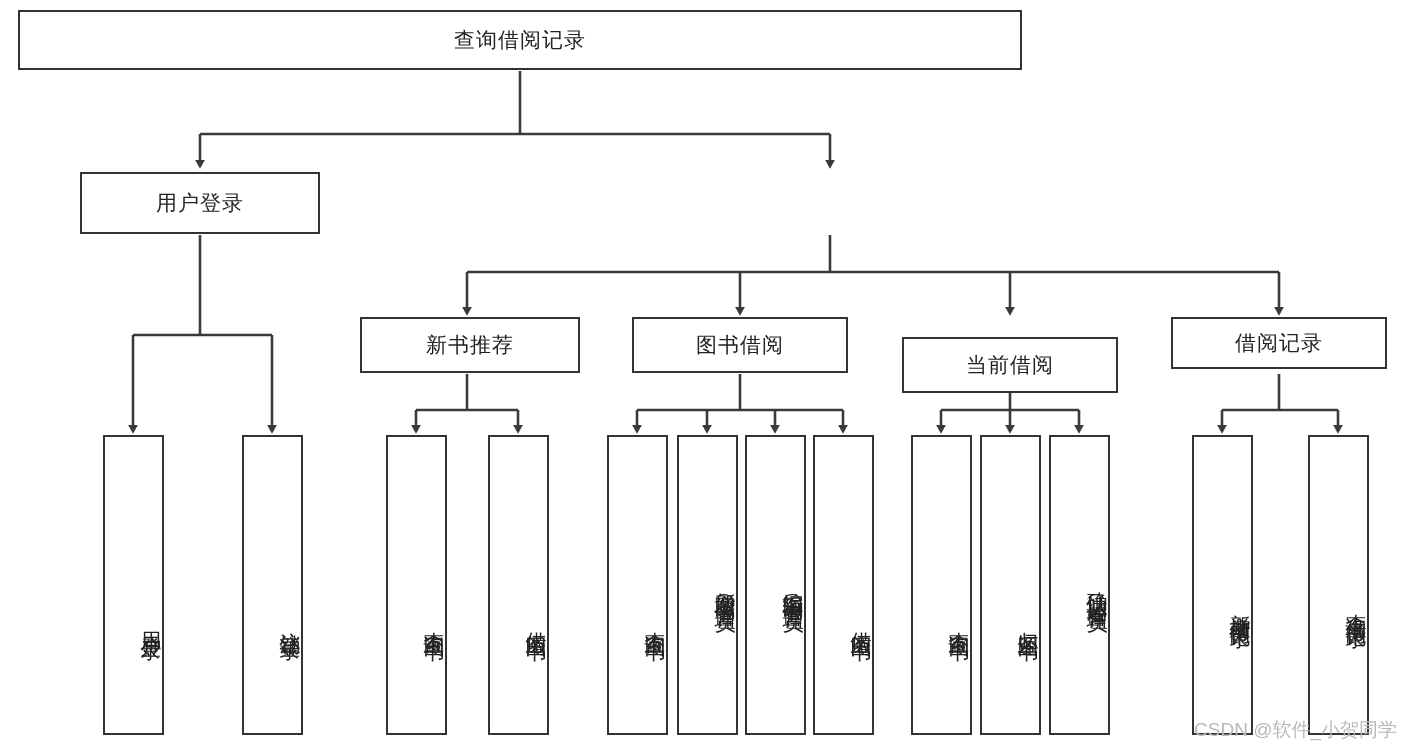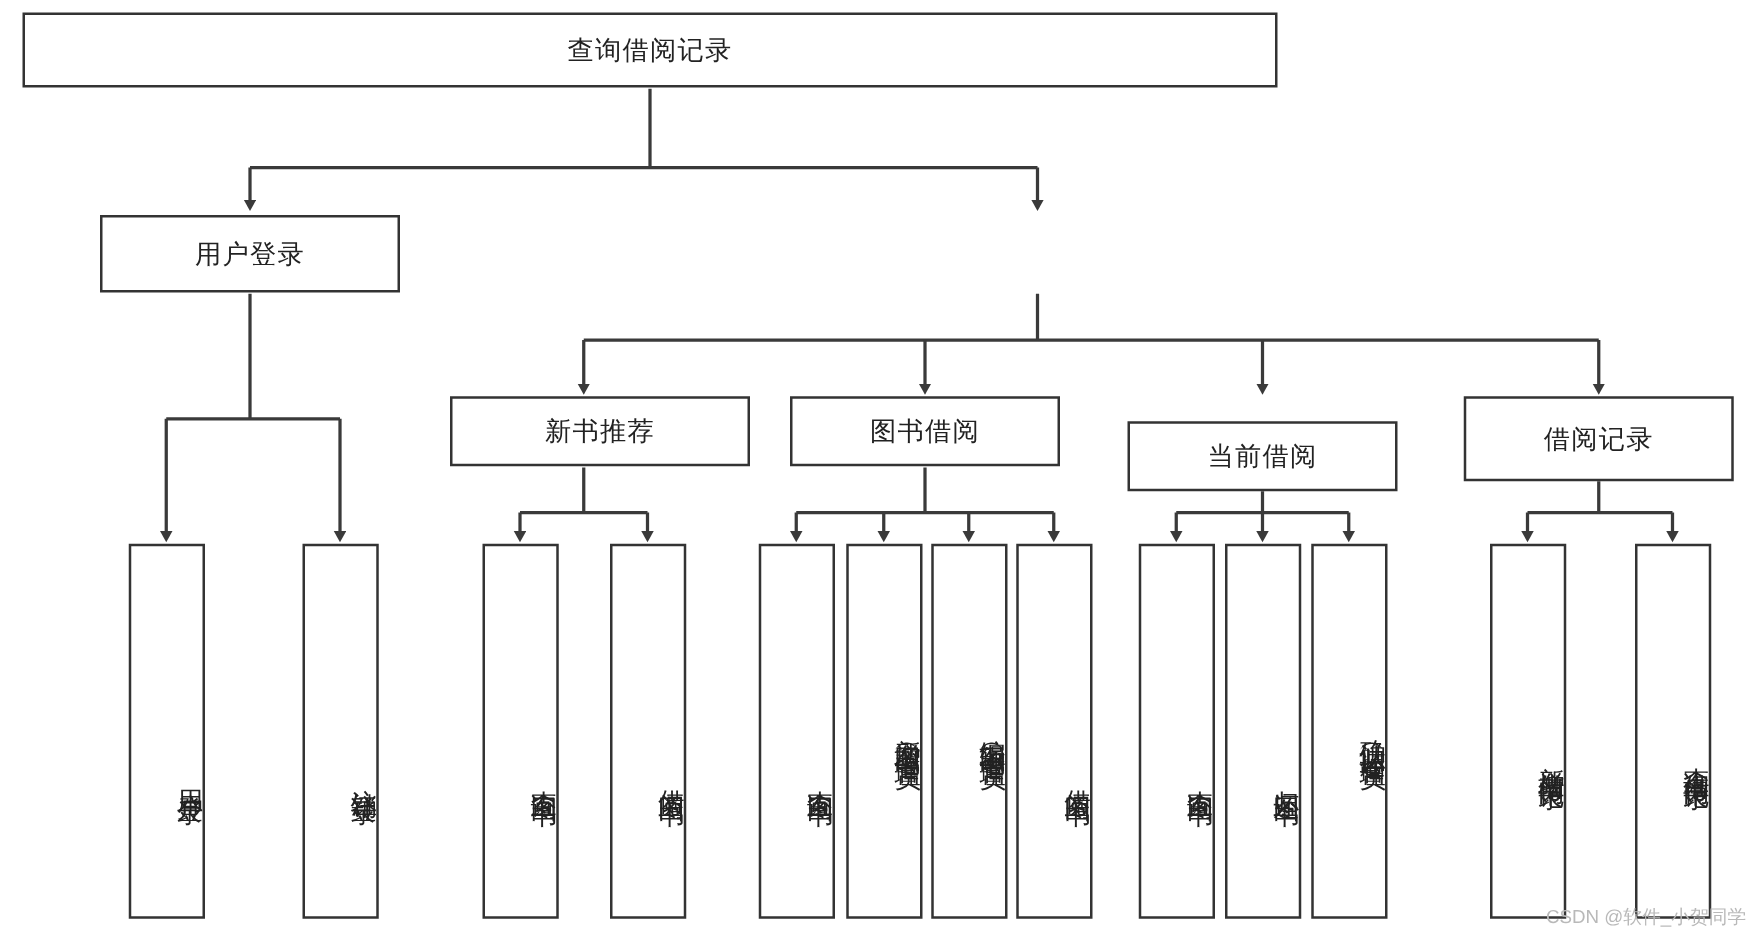--- a/index.html
+++ b/index.html
@@ -48,21 +48,21 @@
     align-items: flex-start;
     justify-content: center;
   }
   .node-v.tall {
     align-items: flex-start;
   }
   .watermark {
     position: absolute;
     right: 8px;
     bottom: 4px;
-    font-size: 15px;
+    font-size: 19px;
     color: #b9b9b9;
     z-index: 5;
     white-space: nowrap;
   }
 </style>
 </head>
 <body>
 
 <div id="canvas">
 
@@ -117,30 +117,30 @@
   </svg>
 
   <div class="node node-h" style="left:18px; top:10px; width:1004px; height:60px;">
     <span>查询借阅记录</span>
   </div>
 
   <div class="node node-h" style="left:80px; top:172px; width:240px; height:62px;">
     <span>用户登录</span>
   </div>
 
-  <div class="node node-h" style="left:360px; top:317px; width:240px; height:56px;">
+  <div class="node node-h" style="left:360px; top:317px; width:220px; height:56px;">
     <span>新书推荐</span>
   </div>
   <div class="node node-h" style="left:632px; top:317px; width:216px; height:56px;align-items:center;">
     <span>图书借阅</span>
   </div>
   <div class="node node-h" style="left:902px; top:317px; width:216px; height:56px;margin-top:20px;">
     <span>当前借阅</span>
   </div>
-  <div class="node node-h" style="left:1171px; top:317px; width:216px; height:68px;">
+  <div class="node node-h" style="left:1171px; top:317px; width:216px; height:52px;">
     <span>借阅记录</span>
   </div>
 
   <div class="node node-v" style="left:103px; top:435px; width:61px; height:300px; padding-top:72px;">
     <span>用户登录</span>
   </div>
   <div class="node node-v" style="left:242px; top:435px; width:61px; height:300px; padding-top:72px;">
     <span>注销登录</span>
   </div>
 

